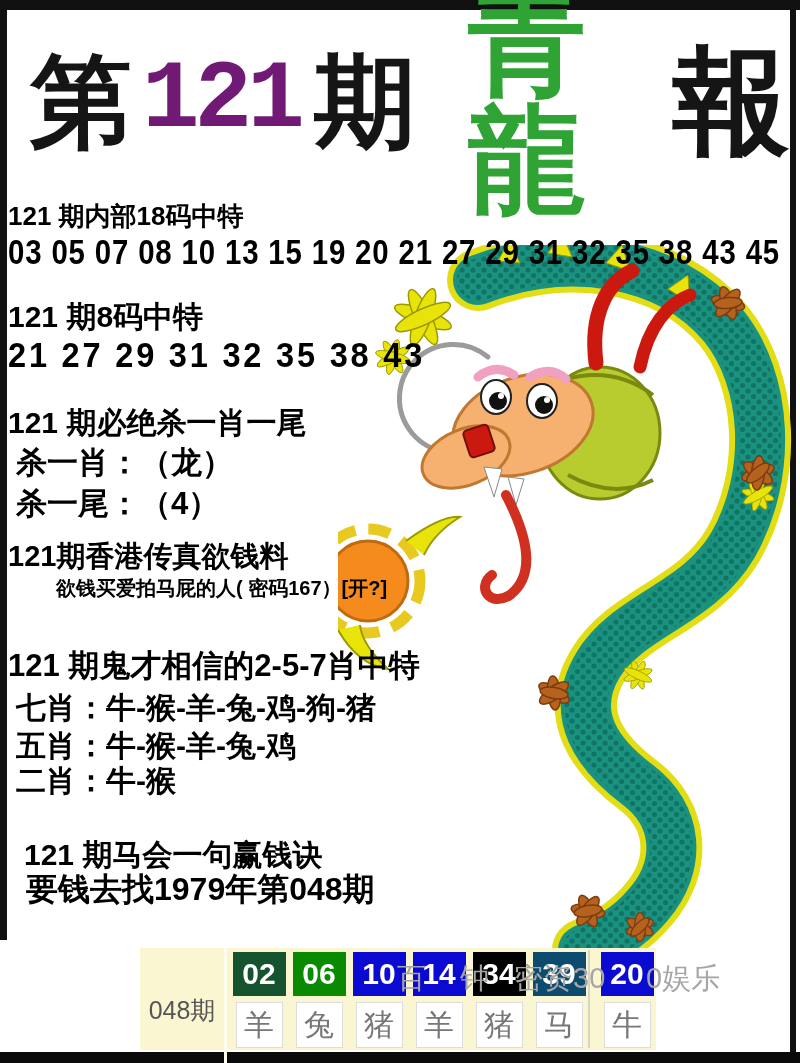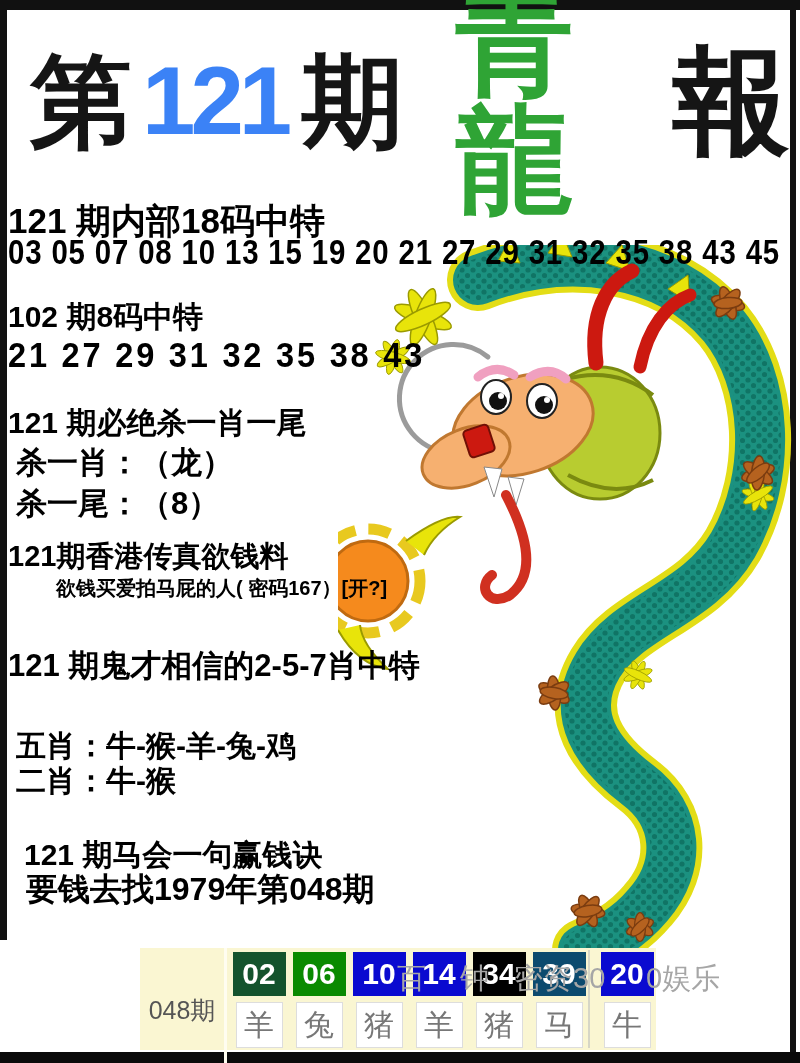--- a/index.html
+++ b/index.html
@@ -16,21 +16,21 @@
              display:flex;align-items:center;z-index:3;}
   .cal{font-family:"DejaVu Serif","Liberation Serif",serif;font-weight:900;color:#151515;line-height:1;}
   .t-di{font-size:102px;}
   .t-issue{font-size:96px;font-weight:900;letter-spacing:-5px;margin:0 14px 0 10px;line-height:1;}
   .t-qi{font-size:102px;}
   .t-brand{font-size:118px;margin-left:52px;letter-spacing:8px;font-family:"DejaVu Serif","Liberation Serif",serif;font-weight:900;line-height:1;}
   .t-bao{font-size:118px;margin-left:10px;}
 
   
   .ln{position:absolute;left:8px;color:#000;font-weight:900;white-space:nowrap;line-height:1.1;z-index:2;}
-  .h1a{top:202px;font-size:35px;}
+  .h1a{top:202px;font-size:26px;}
   .n1 {top:233px;font-size:35px;transform:scaleX(0.84);transform-origin:left top;letter-spacing:1px;}
   .h2a{top:300px;font-size:30px;}
   .n2 {top:336px;font-size:35px;transform:scaleX(0.93);transform-origin:left top;letter-spacing:3px;}
   .h3a{top:406px;font-size:30px;}
   .l3b{top:446px;left:16px;font-size:31px;}
   .l3c{top:487px;left:16px;font-size:31px;}
   .h4a{top:541px;font-size:29px;}
   .l4b{top:577px;left:56px;font-size:20px;}
   .h5a{top:649px;font-size:31px;}
   .l5b{top:691px;left:16px;font-size:30px;}
@@ -63,21 +63,21 @@
 
 <div class="page">
 
   <div class="frame-top"></div>
   <div class="frame-left"></div>
   <div class="frame-right"></div>
   <div class="frame-bottom"></div>
 
   <div class="title-row">
     <span class="cal t-di">第</span>
-    <span class="t-issue" style="color: #3b82f6;">121</span>
+    <span class="t-issue" style="color: #701a75; font-family: Liberation Mono, monospace;">121</span>
     <span class="cal t-qi">期</span>
     <span class="t-brand" style="color: rgb(47, 164, 53);">青龍</span>
     <span class="cal t-bao">報</span>
   </div>
 
   <svg class="dragon" viewBox="0 0 457 710">
     <defs>
       <pattern id="scales" width="11" height="11" patternUnits="userSpaceOnUse">
         <circle cx="3" cy="3" r="2.6" fill="#0e6f60"></circle>
         <circle cx="8.5" cy="8.5" r="2.6" fill="#0e6f60"></circle>
@@ -149,31 +149,32 @@
     <use href="#claw" transform="translate(390,58) rotate(15)"></use>
     <use href="#claw" transform="translate(420,228) rotate(-20)"></use>
     <use href="#claw" transform="translate(216,448) rotate(30)"></use>
     <use href="#claw" transform="translate(250,666) rotate(10)"></use>
     <use href="#claw" transform="translate(302,682) rotate(-25) scale(0.85)"></use>
   </svg>
 
   <div class="ln h1a">121 期内部18码中特</div>
   <div class="ln n1">03 05 07 08 10 13 15 19 20 21 27 29 31 32 35 38 43 45</div>
 
-  <div class="ln h2a">102 期8码中特</div>
+  <div class="ln h2a">121 期8码中特</div>
   <div class="ln n2">21 27 29 31 32 35 38 43</div>
 
   <div class="ln h3a">121 期必绝杀一肖一尾</div>
   <div class="ln l3b">杀一肖：（龙）</div>
-  <div class="ln l3c">杀一尾：（8）</div>
+  <div class="ln l3c">杀一尾：（4）</div>
 
   <div class="ln h4a">121期香港传真欲钱料</div>
   <div class="ln l4b">欲钱买爱拍马屁的人( 密码167）[开?]</div>
 
   <div class="ln h5a">121 期鬼才相信的2-5-7肖中特</div>
+  <div class="ln l5b">七肖：牛-猴-羊-兔-鸡-狗-猪</div>
   <div class="ln l5d">二肖：牛-猴</div>
   <div class="ln l5c">五肖：牛-猴-羊-兔-鸡</div>
 
   <div class="ln h6a">121 期马会一句赢钱诀</div>
   <div class="ln l6b">要钱去找1979年第048期</div>
 
   <div class="strip-bg" style="background-color: rgb(250, 246, 210);"></div>
   <div class="issue-cell">048期</div>
 
   <div class="ballcol bc0">

